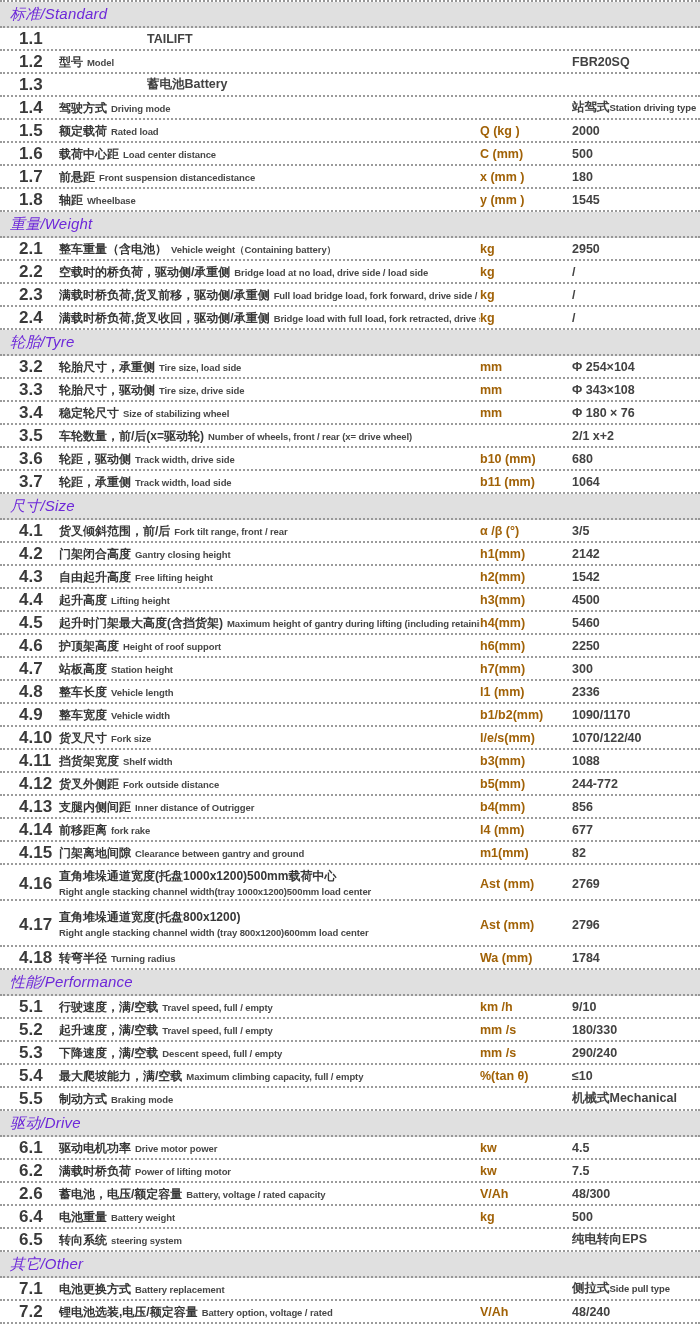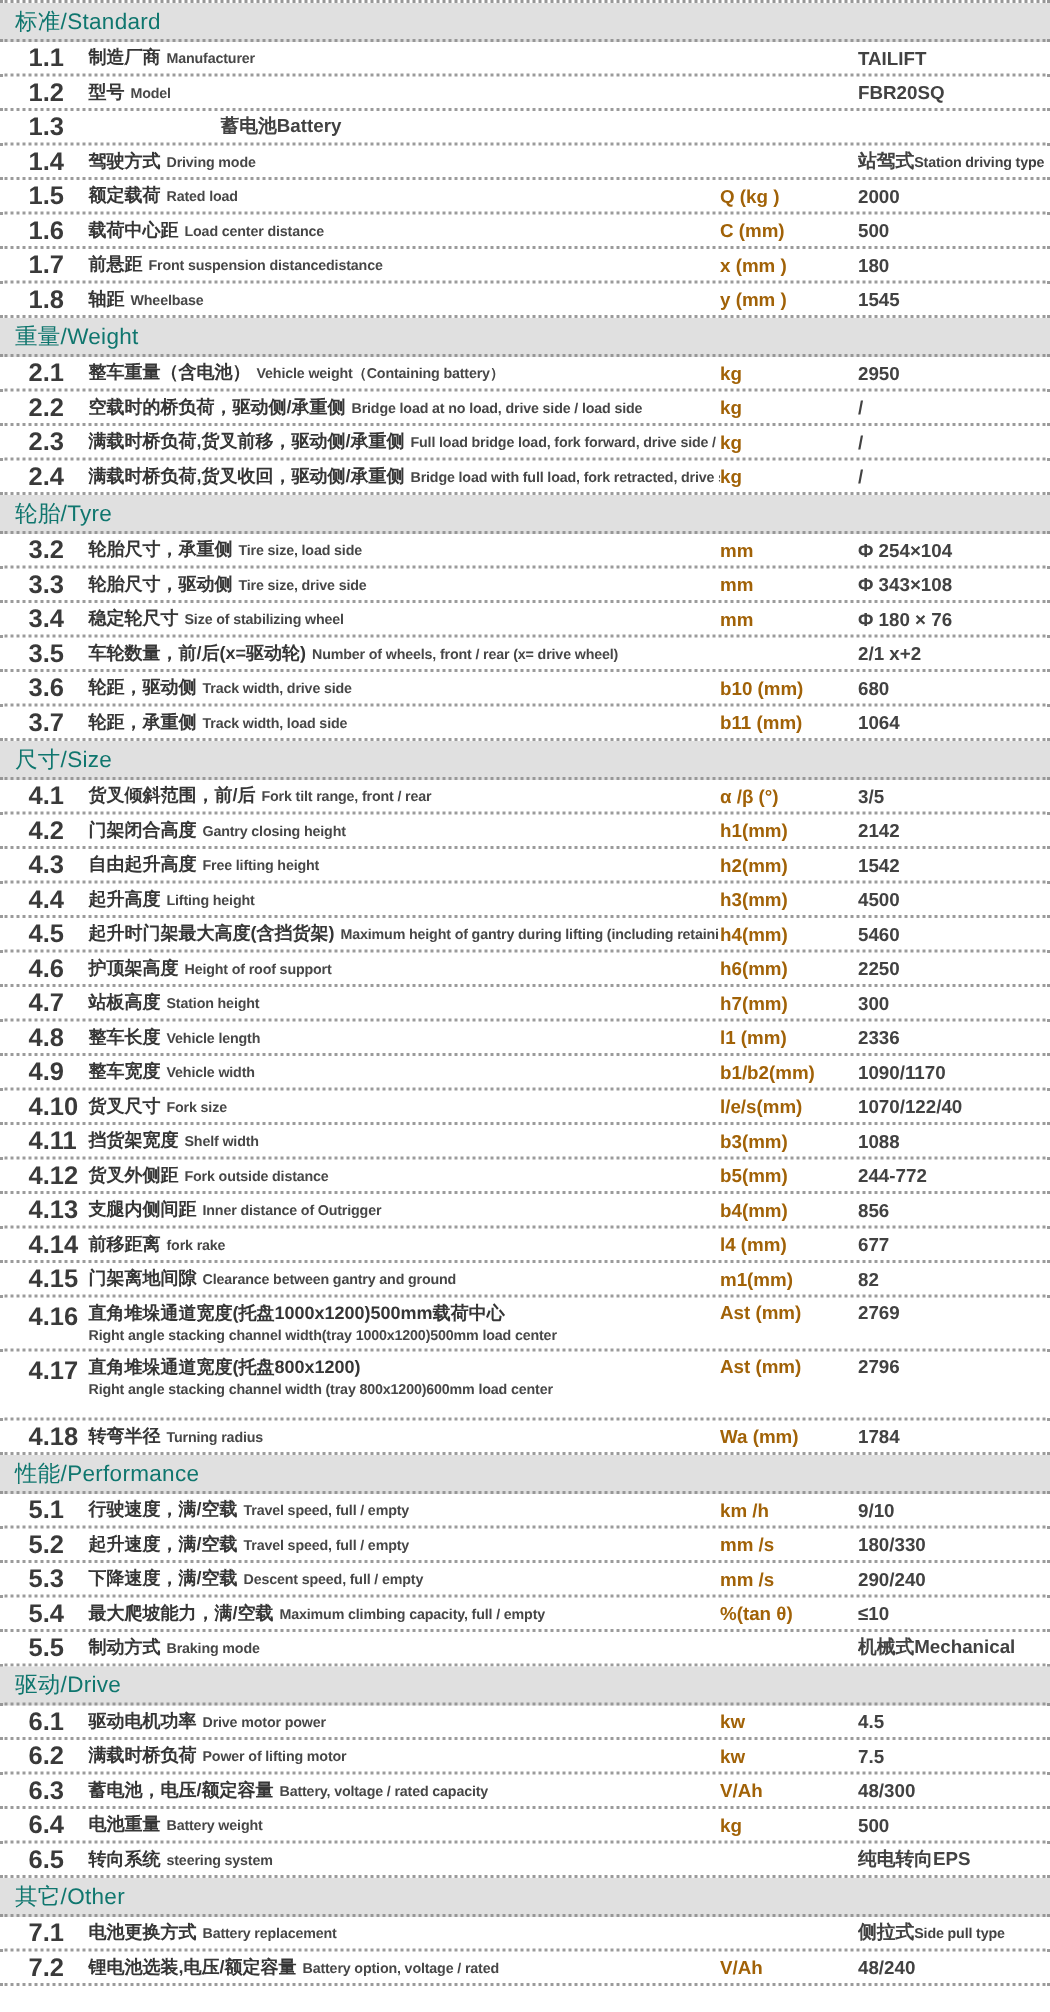--- a/index.html
+++ b/index.html
@@ -20,33 +20,34 @@
     height: 24px;
     background: #e0e0e0;
     display: flex;
     align-items: center;
     padding-left: 10px;
     border-bottom: 2px dotted #979797;
     box-sizing: content-box;
   }
   .section-title {
     font-size: 15px;
-    color: #0f766e;
+    color: #6d28d9;
     letter-spacing: 0.2px;
     white-space: nowrap;
+    font-style: italic;
   }
   .row {
     display: flex;
     align-items: center;
     height: 21px;
     border-bottom: 2px dotted #9b9b9b;
     box-sizing: content-box;
   }
   .row.tall {
-    align-items: flex-start;
+    align-items: center;
     padding-top: 3px;
   }
   .row.tall1 { height: 31px; }
   .row.tall2 { height: 41px; }
   .num {
     flex: none;
     width: 36px;
     padding-left: 19px;
     font-size: 17px;
     font-weight: 700;
@@ -103,21 +104,20 @@
 </head>
 <body>
 
 <div class="spec-table">
   <div class="section-header">
     <span class="section-title">标准/Standard</span>
   </div>
 
   <div class="row">
     <span class="num">1.1</span>
-    <span class="label"><span class="zh">制造厂商</span><span class="en">Manufacturer</span></span>
     <span class="unit"></span>
     <span class="value"><span class="value-main">TAILIFT</span></span>
   </div>
 
   <div class="row">
     <span class="num">1.2</span>
     <span class="label"><span class="zh">型号</span><span class="en">Model</span></span>
     <span class="unit"></span>
     <span class="value"><span class="value-main">FBR20SQ</span></span>
   </div>
@@ -429,21 +429,21 @@
   </div>
 
   <div class="row">
     <span class="num">6.2</span>
     <span class="label"><span class="zh">满载时桥负荷</span><span class="en">Power of lifting motor</span></span>
     <span class="unit">kw</span>
     <span class="value"><span class="value-main">7.5</span></span>
   </div>
 
   <div class="row">
-    <span class="num">6.3</span>
+    <span class="num">2.6</span>
     <span class="label"><span class="zh">蓄电池，电压/额定容量</span><span class="en">Battery, voltage / rated capacity</span></span>
     <span class="unit">V/Ah</span>
     <span class="value"><span class="value-main">48/300</span></span>
   </div>
 
   <div class="row">
     <span class="num">6.4</span>
     <span class="label"><span class="zh">电池重量</span><span class="en">Battery weight</span></span>
     <span class="unit">kg</span>
     <span class="value"><span class="value-main">500</span></span>

